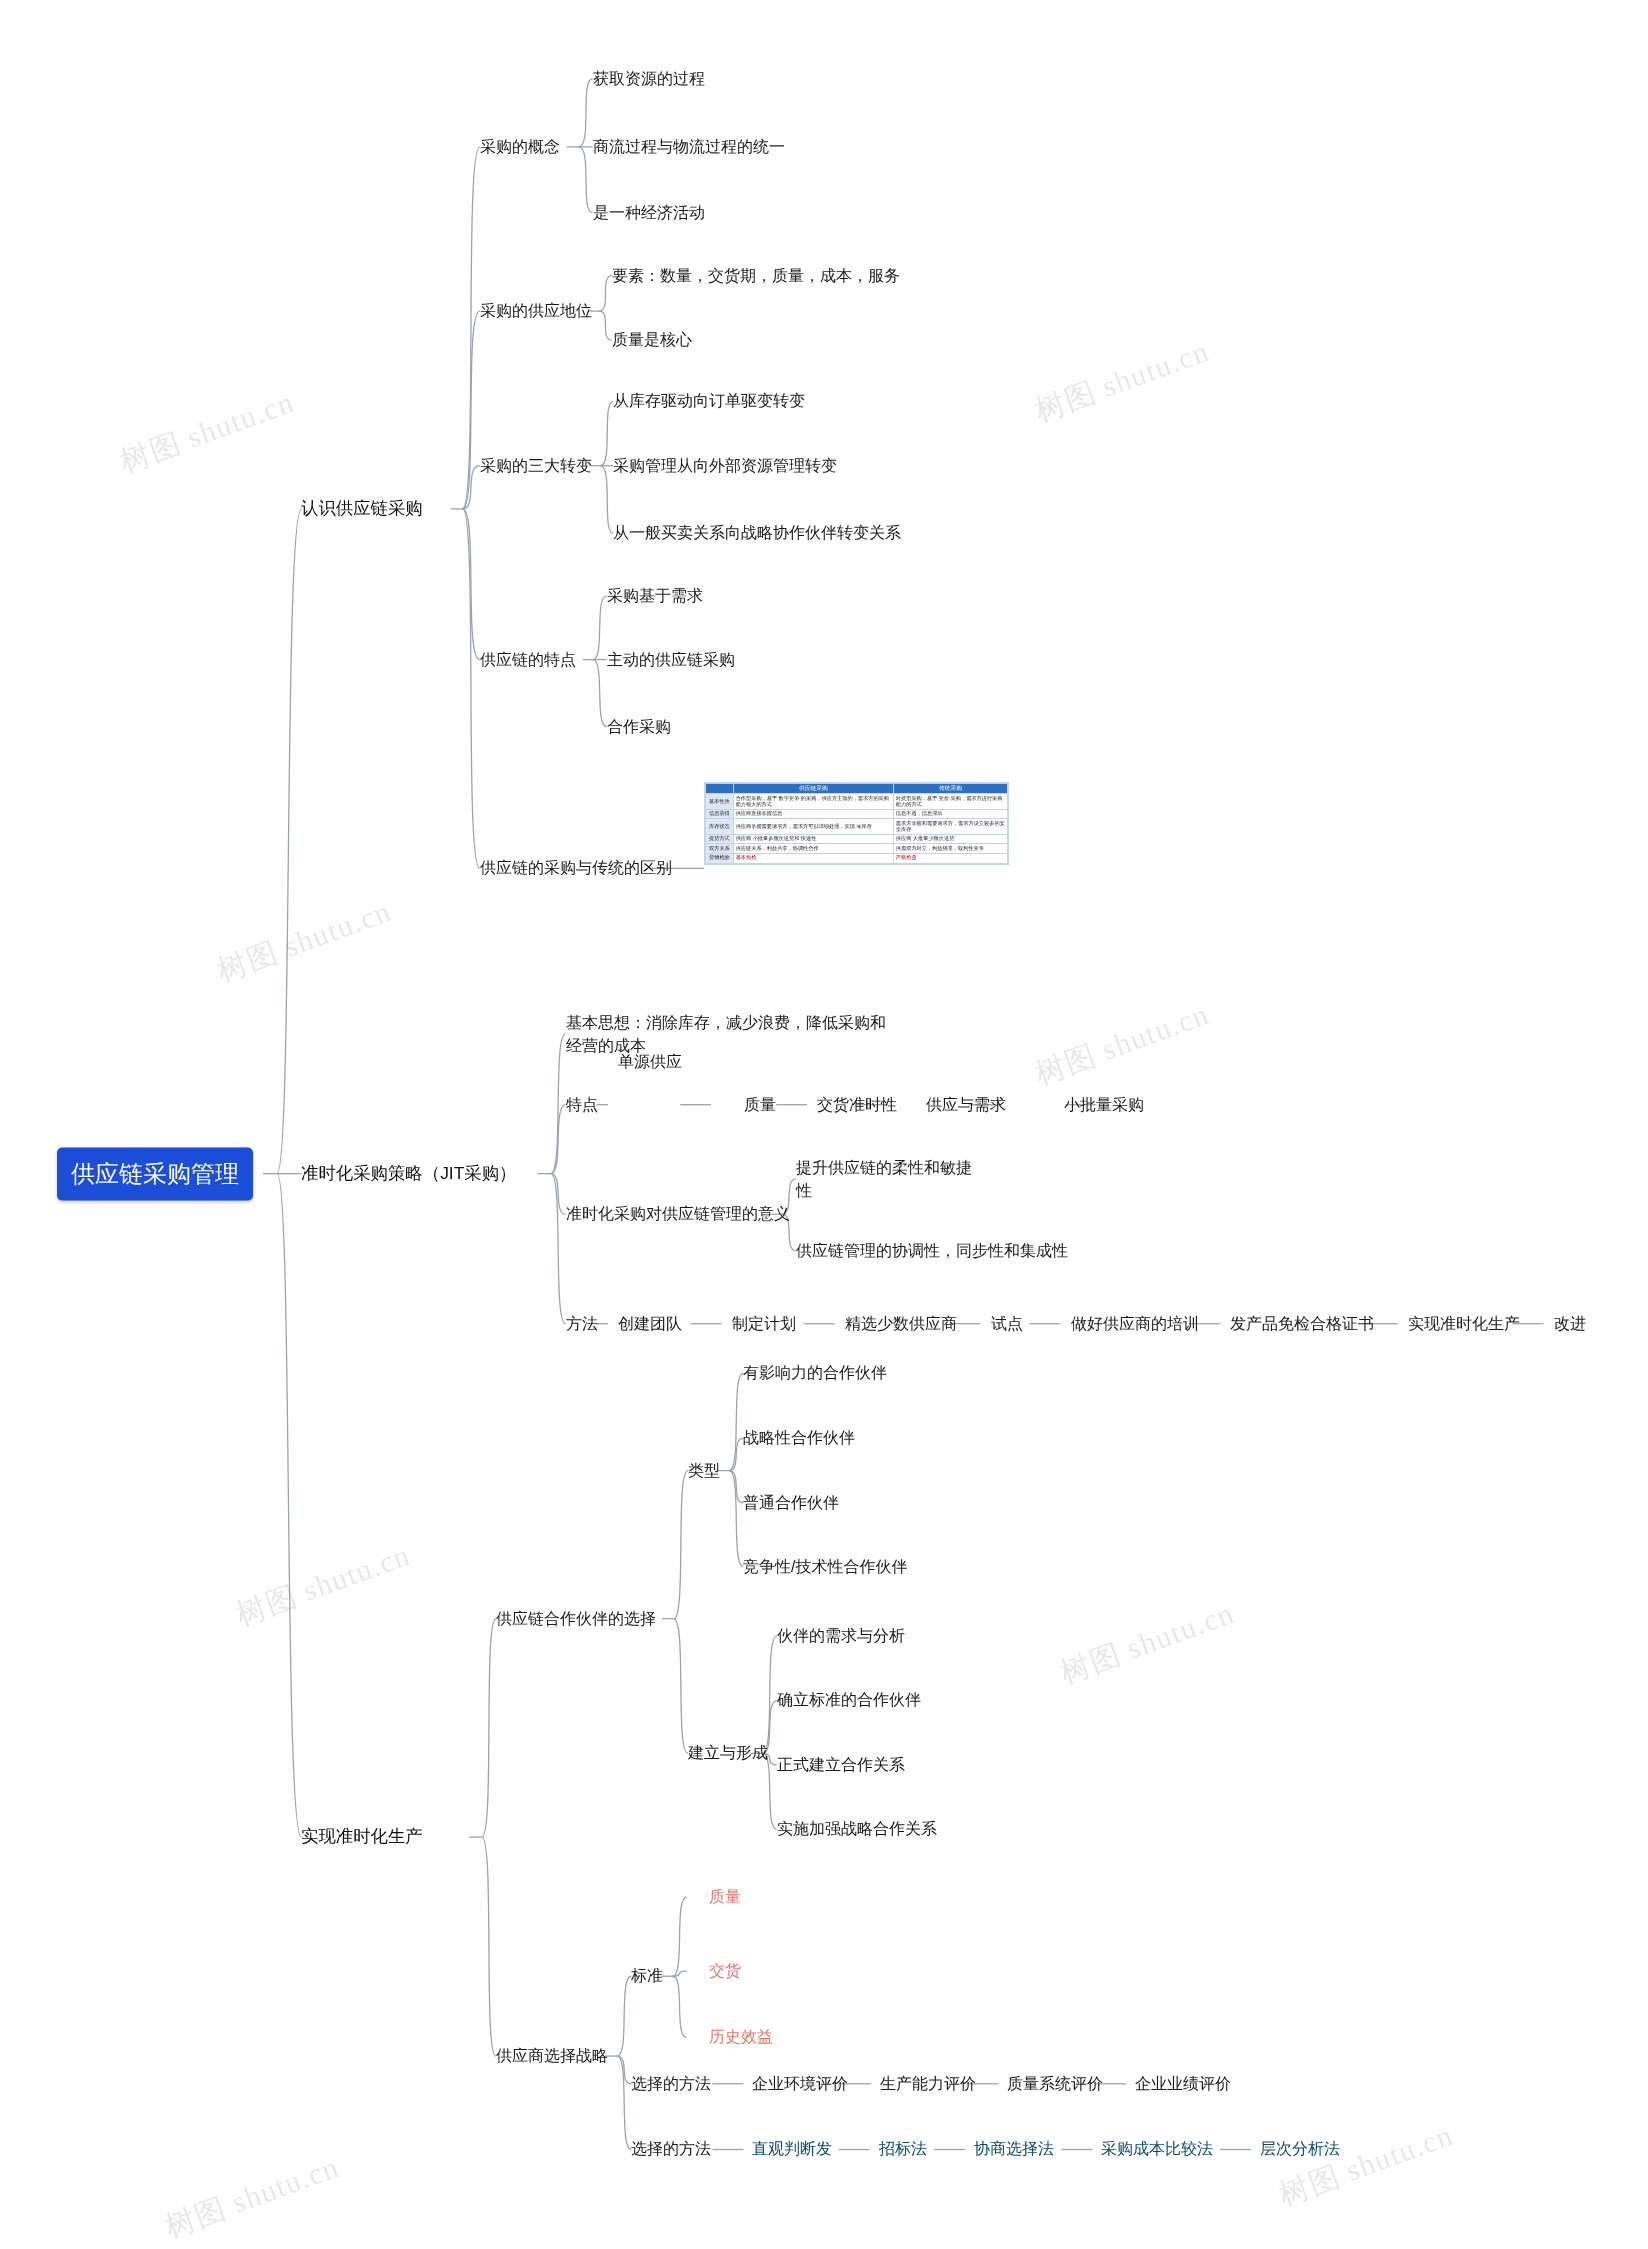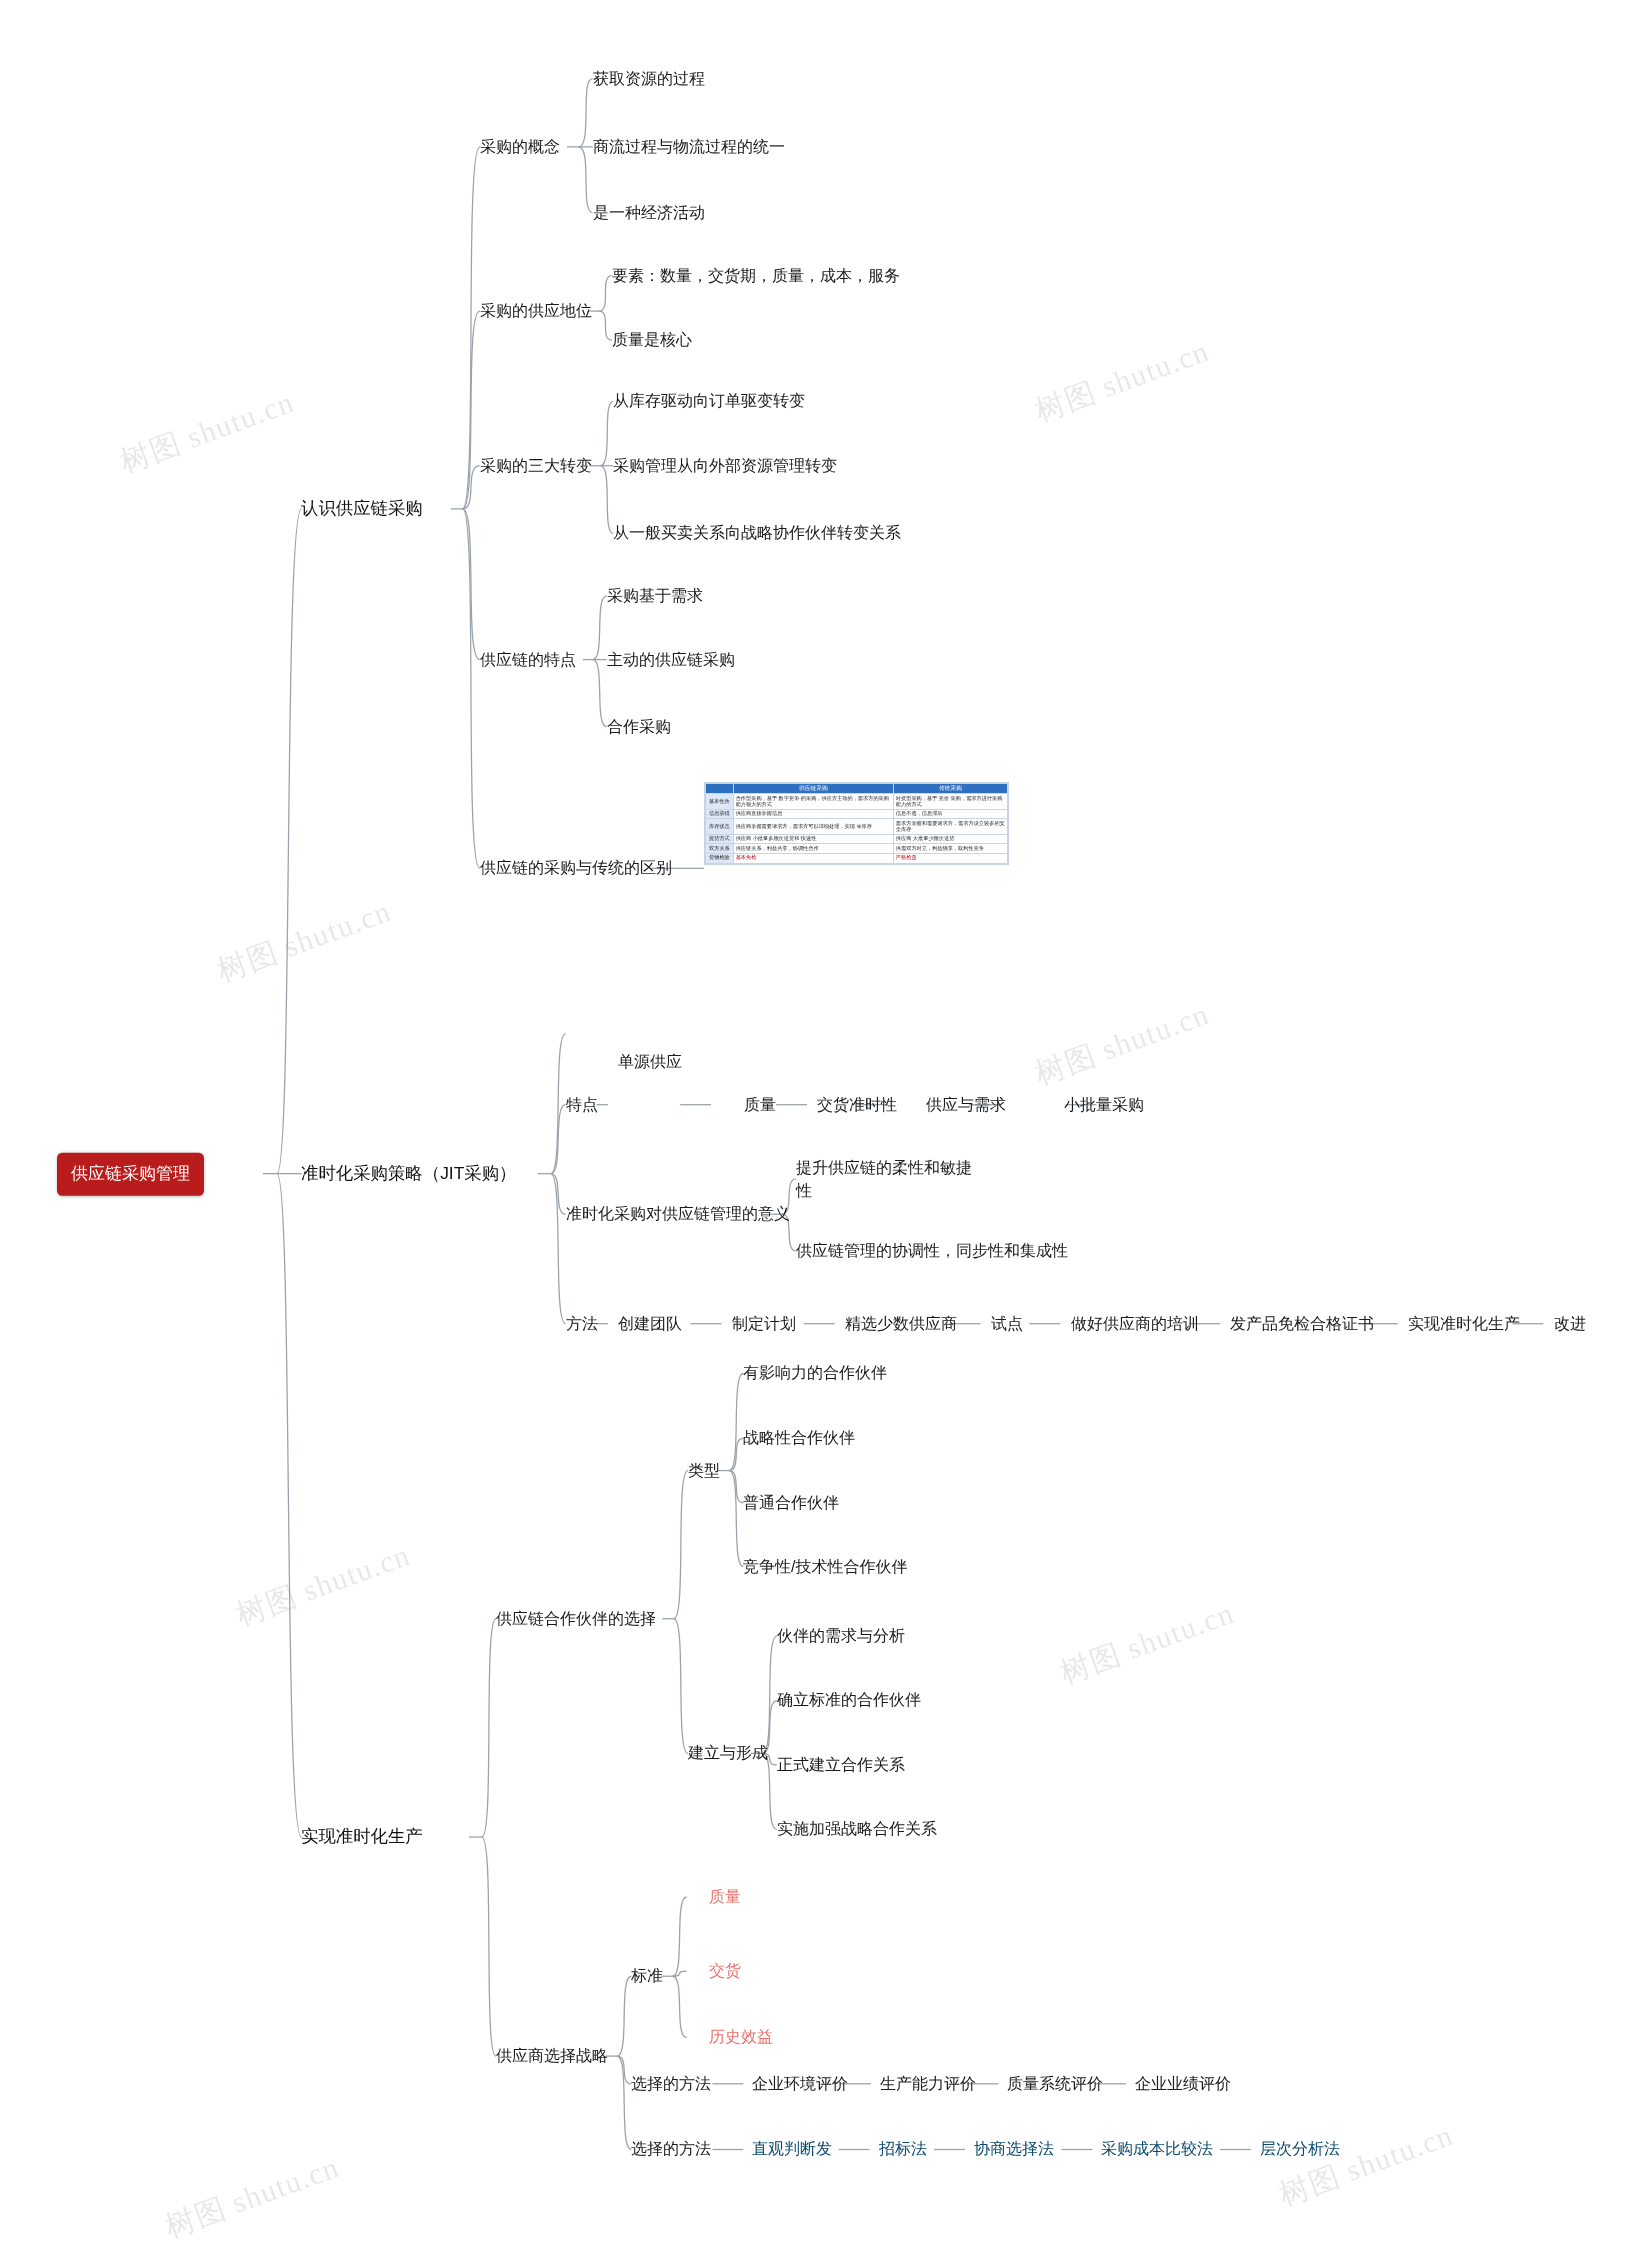--- a/index.html
+++ b/index.html
@@ -15,23 +15,23 @@
   .node{
     position:absolute;
     font-size:16px;
     color:#1a1a1a;
     line-height:1.45;
     white-space:pre;
     transform:translateY(-50%);
   }
   .node.wrap{white-space:normal;}
   .root{
-    background:#b91c1c;
+    background:#1d4ed8;
     color:#ffffff;
-    font-size:17px;
+    font-size:24px;
     padding:9px 14px;
     border-radius:5.2px;
     box-shadow:0 1.3px 3.2px rgba(0,0,0,.25);
     white-space:nowrap;
   }
   .lvl1{font-size:17.4px;color:#111;}
   .red{color:#e8736d;}
   .orange{color:#0c4a6e;}
   .wm{
     position:absolute;
@@ -241,20 +241,21 @@
         </tr>
         <tr>
           <td class="rowhead">货物检验</td>
           <td class="r">基本免检</td>
           <td class="r">严格检查</td>
         </tr>
       </tbody>
     </table>
   </div>
 
+  <div class="node wrap" style="left:566px;top:1034px;width:335px">基本思想：消除库存，减少浪费，降低采购和经营的成本</div>
 
   <div class="node" style="left:566px;top:1105px">特点</div>
   <div class="node" style="left:618px;top:1062px">单源供应</div>
   <div class="node" style="left:744px;top:1105px">质量</div>
   <div class="node" style="left:817px;top:1105px">交货准时性</div>
   <div class="node" style="left:926px;top:1105px">供应与需求</div>
   <div class="node" style="left:1064px;top:1105px">小批量采购</div>
 
   <div class="node" style="left:566px;top:1214px">准时化采购对供应链管理的意义</div>
   <div class="node wrap" style="left:796px;top:1179px;width:187px">提升供应链的柔性和敏捷性</div>

